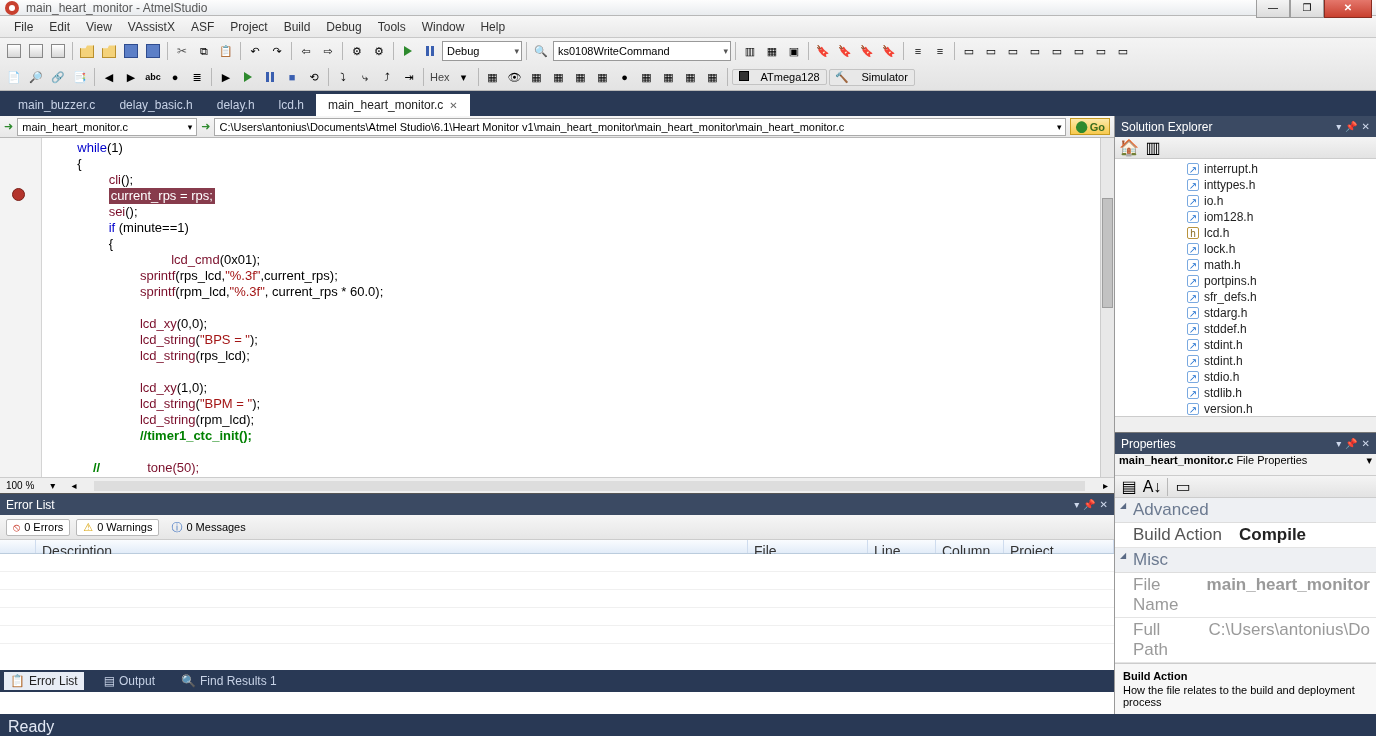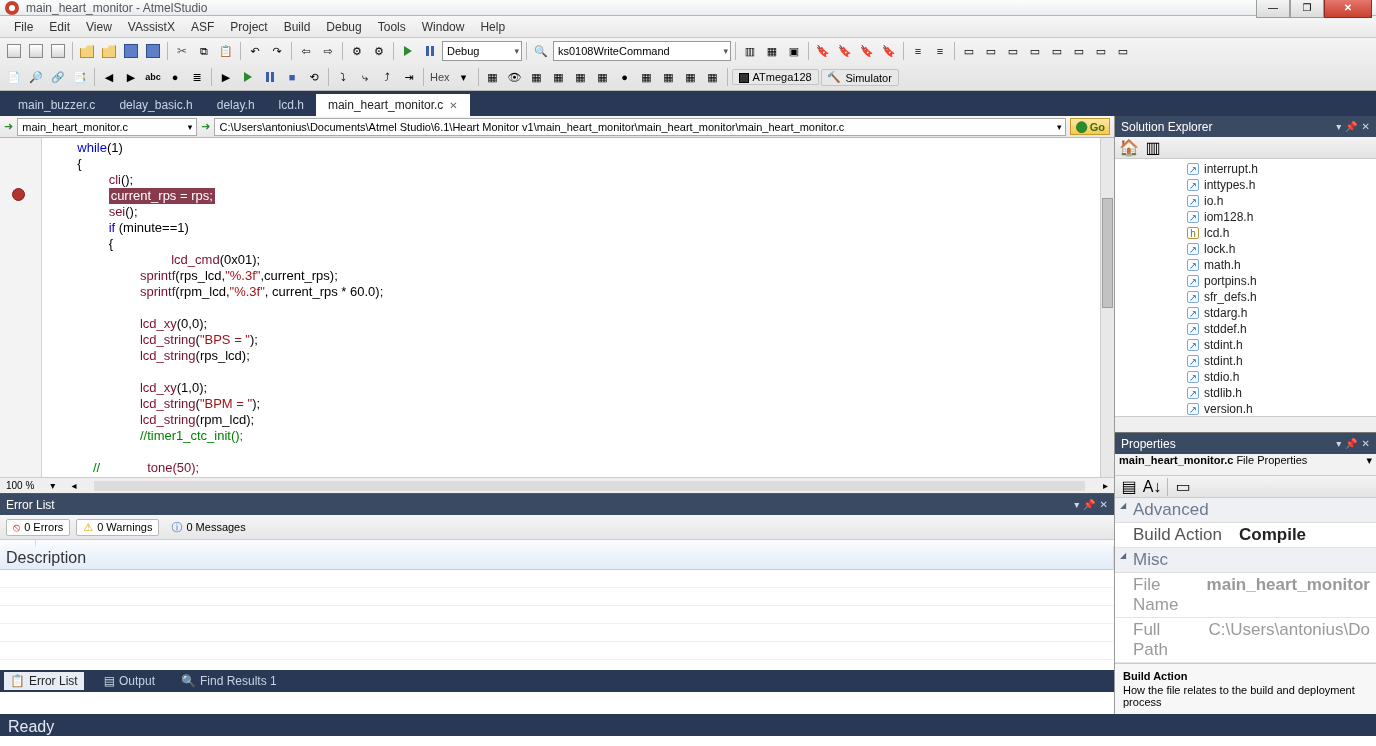--- a/index.html
+++ b/index.html
@@ -17,21 +17,21 @@
 .menubar { height: 22px; background: linear-gradient(#f7f7f7,#e9e9e9); border-bottom: 1px solid #c8c8c8; display: flex; align-items: center; padding: 0 6px; font-size: 12px; color: #333; }
 .menubar span { padding: 2px 8px; cursor: default; }
 
 
 .toolbars { background: linear-gradient(#f4f4f4,#e3e3e3); border-bottom: 1px solid #b8b8b8; }
 .toolstrip { height: 26px; display: flex; align-items: center; padding: 0 4px; gap: 2px; font-size: 11px; }
 .tbtn { width: 20px; height: 20px; display: flex; align-items: center; justify-content: center; border: 1px solid transparent; border-radius: 2px; }
 .tsep { width: 1px; height: 18px; background: #b8b8b8; margin: 0 2px; }
 .combo { height: 20px; border: 1px solid #999; background: #fff; font-size: 11px; padding: 0 14px 0 4px; display: flex; align-items: center; position: relative; }
 .combo::after { content: "▾"; position: absolute; right: 2px; font-size: 9px; color: #555; }
-.devlabel { background: #e8e8e8; border: 1px solid #c3c3c3; padding: 1px 6px; border-radius: 2px; font-size: 11px; display: flex; align-items: flex-end; gap: 4px; }
+.devlabel { background: #e8e8e8; border: 1px solid #c3c3c3; padding: 1px 6px; border-radius: 2px; font-size: 11px; display: flex; align-items: flex-start; gap: 12px; }
 
 
 .dark-tabs { height: 25px; background: #293955; display: flex; align-items: flex-end; padding-left: 6px; }
 .dtab { padding: 4px 12px; font-size: 12px; color: #c7d2e6; cursor: default; position: relative; }
 .dtab.active { background: #fff; color: #222; }
 .dtab .xbtn { margin-left: 6px; font-size: 10px; color: #666; }
 
 
 .pathstrip { height: 22px; background: linear-gradient(#f6f6f6,#e8e8e8); border-bottom: 1px solid #b8b8b8; display: flex; align-items: center; padding: 0 4px; font-size: 11px; gap: 4px; }
 .pathbox { flex: 1; border: 1px solid #aaa; background: #fff; padding: 1px 4px; height: 18px; display: flex; align-items: center; position: relative; }
@@ -40,21 +40,21 @@
 
 
 .split-main { display: flex; height: 355px; }
 .editor-wrap { flex: 1; position: relative; background: #fff; }
 .gutter { position: absolute; left: 0; top: 0; bottom: 0; width: 42px; background: #f3f3f3; border-right: 1px solid #d4d4d4; }
 .breakpoint-dot { position: absolute; left: 12px; top: 50px; width: 13px; height: 13px; background: #b3342c; border-radius: 50%; border: 1px solid #7a1f18; }
 .code { position: absolute; left: 46px; top: 0; right: 14px; bottom: 16px; font-family: Consolas, monospace; font-size: 13px; line-height: 16px; white-space: pre; color: #000; padding-top: 2px; }
 .kw { color: #0000cc; }
 .fn { color: #7a0e2a; }
 .str { color: #a31515; }
-.cm { color: #008000; }
+.cm { color: #008000; font-weight: bold; }
 .hl-line { display: inline-block; background: #873b4c; color: #fff; padding: 0 2px; }
 .vscroll { position: absolute; right: 0; top: 0; bottom: 16px; width: 14px; background: #e8e8e8; border-left: 1px solid #ccc; }
 .vscroll .thumb { position: absolute; left: 1px; right: 1px; top: 60px; height: 110px; background: #c2c2c2; border: 1px solid #9e9e9e; }
 .zoom-footer { position: absolute; left: 0; right: 0; bottom: 0; height: 16px; background: #efefef; border-top: 1px solid #ccc; font-size: 10px; display: flex; align-items: center; padding: 0 6px; gap: 16px; }
 
 
 .right-col { width: 262px; display: flex; flex-direction: column; border-left: 1px solid #999; }
 .panel-header { height: 21px; background: #3b4a63; color: #fff; display: flex; align-items: center; padding: 0 6px; font-size: 12px; justify-content: space-between; }
 .panel-header .pins { display: flex; gap: 4px; font-size: 10px; color: #cfd9ec; }
 .panel-tools { height: 22px; background: linear-gradient(#f4f4f4,#e3e3e3); border-bottom: 1px solid #ccc; display: flex; align-items: center; padding: 0 4px; gap: 4px; }
@@ -76,21 +76,21 @@
 .prop-v.bold { font-weight: bold; }
 .prop-row.dim .prop-k, .prop-row.dim .prop-v { color: #9a9a9a; }
 .prop-desc { padding: 6px 8px; font-size: 11px; background: #f7f7f7; border-top: 1px solid #ccc; }
 .prop-desc .t { font-weight: bold; display: block; margin-bottom: 2px; }
 
 
 .errorlist-wrap { height: 177px; display: flex; flex-direction: column; border-top: 1px solid #555; }
 .error-body { flex: 1; background: #fff; display: flex; flex-direction: column; }
 .error-filters { height: 25px; background: linear-gradient(#f6f6f6,#e6e6e6); border-bottom: 1px solid #ccc; display: flex; align-items: center; gap: 6px; padding: 0 6px; font-size: 11px; }
 .pill { border: 1px solid #b8b8b8; background: #fff; padding: 1px 6px; border-radius: 2px; display: flex; align-items: center; gap: 4px; }
-.grid-head { height: 30px; background: linear-gradient(#fafcff,#e2ecf8); border-bottom: 1px solid #bcd; display: flex; font-size: 16px; color: #333; flex-direction: column; }
+.grid-head { height: 14px; background: linear-gradient(#fafcff,#e2ecf8); border-bottom: 1px solid #bcd; display: flex; font-size: 14px; color: #333; }
 .grid-head > div { border-right: 1px solid #cfdcee; padding: 3px 6px; }
 .grid-rows { flex: 1; background: #fff; }
 .grid-row { height: 18px; border-bottom: 1px solid #f0f0f0; }
 
 
 .bottom-tabs { height: 22px; background: #293955; display: flex; align-items: center; padding: 0 4px; font-size: 12px; gap: 14px; color: #c7d2e6; }
 .bottom-tabs .bt { display: flex; align-items: center; gap: 4px; padding: 2px 6px; }
 .bottom-tabs .bt.active { background: #e8edf5; color: #222; }
 
 

